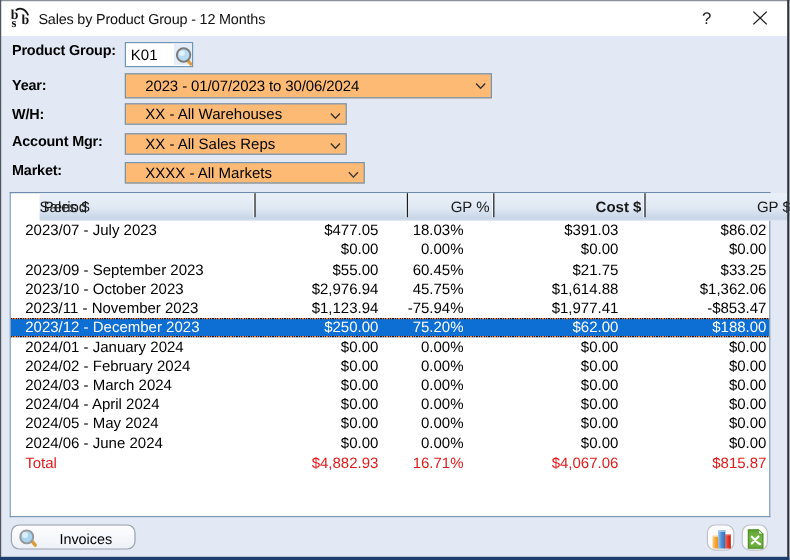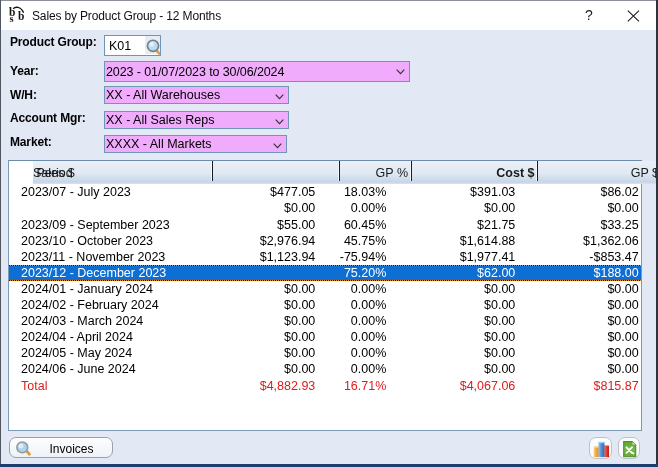--- a/index.html
+++ b/index.html
@@ -14,21 +14,21 @@
 .titlebar{position:absolute;left:1px;top:1px;width:655px;height:29px;background:#ffffff;}
 .title{position:absolute;left:32px;top:9px;font-size:12px;letter-spacing:-0.15px;color:#101010;}
 .qmark{position:absolute;left:582px;top:7px;width:14px;text-align:center;font-size:14px;color:#222;}
 .xmark{position:absolute;left:627px;top:8px;}
 
 .lbl{position:absolute;left:10px;font-size:12px;font-weight:bold;letter-spacing:-0.15px;color:#000;}
 .pgwrap{position:absolute;left:104px;top:34.5px;width:56.5px;height:21px;background:#fff;border:1.4px solid #6f94b4;}
 .pgtext{position:absolute;left:4px;top:3.5px;font-size:12.5px;}
 .pgbtn{position:absolute;right:0;top:0;width:15px;height:18.2px;background:#e4edf8;}
 .kitch{position:absolute;left:168.5px;top:37px;font-size:12.5px;color:#000;margin-top:28px;}
-.combo{position:absolute;background:#f0abfc;border:1px solid #7095b5;font-size:12.5px;color:#000;display:flex;align-items:center;padding-left:1px;}
+.combo{position:absolute;background:#fdba74;border:1px solid #7095b5;font-size:12.5px;color:#000;display:flex;align-items:center;padding-left:16px;}
 .combo .tx{white-space:nowrap;}
 .chev{position:absolute;right:3.8px;top:7px;line-height:0;}
 .chev svg{display:block;}
 
 .tbl{position:absolute;left:8px;top:159.5px;width:634px;height:271.5px;background:#fff;border:1px solid #7b98b7;border-top:1.6px solid #6e8bab;}
 .thead{position:absolute;left:0;top:0;width:632px;height:23.5px;background:linear-gradient(#ebf0f8,#dfe8f3 55%,#c6d5e7 92%,#dbe4ef);margin-left:24px;}
 .th{position:absolute;top:5.5px;font-size:12.5px;color:#1a1a1a;white-space:nowrap;}
 .hdiv{position:absolute;top:0.5px;width:1px;height:20px;background:#1c1c1c;}
 .hdivl{position:absolute;top:0.5px;width:1px;height:20px;background:#f5f8fc;}
 .rows{position:absolute;left:0;top:23.7px;width:632px;}
@@ -100,21 +100,21 @@
 <div class="combo" style="left:104px;top:110.5px;width:185px;height:18px;">
     <span class="tx">XX - All Sales Reps</span>
   <span class="chev">
       <svg width="9" height="6" viewBox="0 0 9 6">
         <path d="M0.7 0.6 L4.5 4.6 L8.3 0.6" stroke="#333333" stroke-width="1.15" fill="none"></path>
       </svg>
     </span>
 </div>
 
 <div class="lbl" style="top:134.8px;">Market:</div>
-<div class="combo" style="left:104px;top:134.5px;width:183px;height:18px;">
+<div class="combo" style="left:104px;top:134.5px;width:200px;height:18px;">
     <span class="tx">XXXX - All Markets</span>
   <span class="chev">
       <svg width="9" height="6" viewBox="0 0 9 6">
         <path d="M0.7 0.6 L4.5 4.6 L8.3 0.6" stroke="#333333" stroke-width="1.15" fill="none"></path>
       </svg>
     </span>
 </div>
 
 <div class="tbl">
   <div class="thead">
@@ -164,20 +164,21 @@
       </div>
     <div class="row">
         <div class="c0">2023/11 - November 2023</div>
         <div class="r1">$1,123.94</div>
         <div class="r2">-75.94%</div>
         <div class="r3">$1,977.41</div>
         <div class="r4">-$853.47</div>
       </div>
     <div class="row sel">
         <div class="c0">2023/12 - December 2023</div>
+        <div class="r1">$250.00</div>
         <div class="r2">75.20%</div>
         <div class="r3">$62.00</div>
         <div class="r4">$188.00</div>
       </div>
     <div class="row">
         <div class="c0">2024/01 - January 2024</div>
         <div class="r1">$0.00</div>
         <div class="r2">0.00%</div>
         <div class="r3">$0.00</div>
         <div class="r4">$0.00</div>

